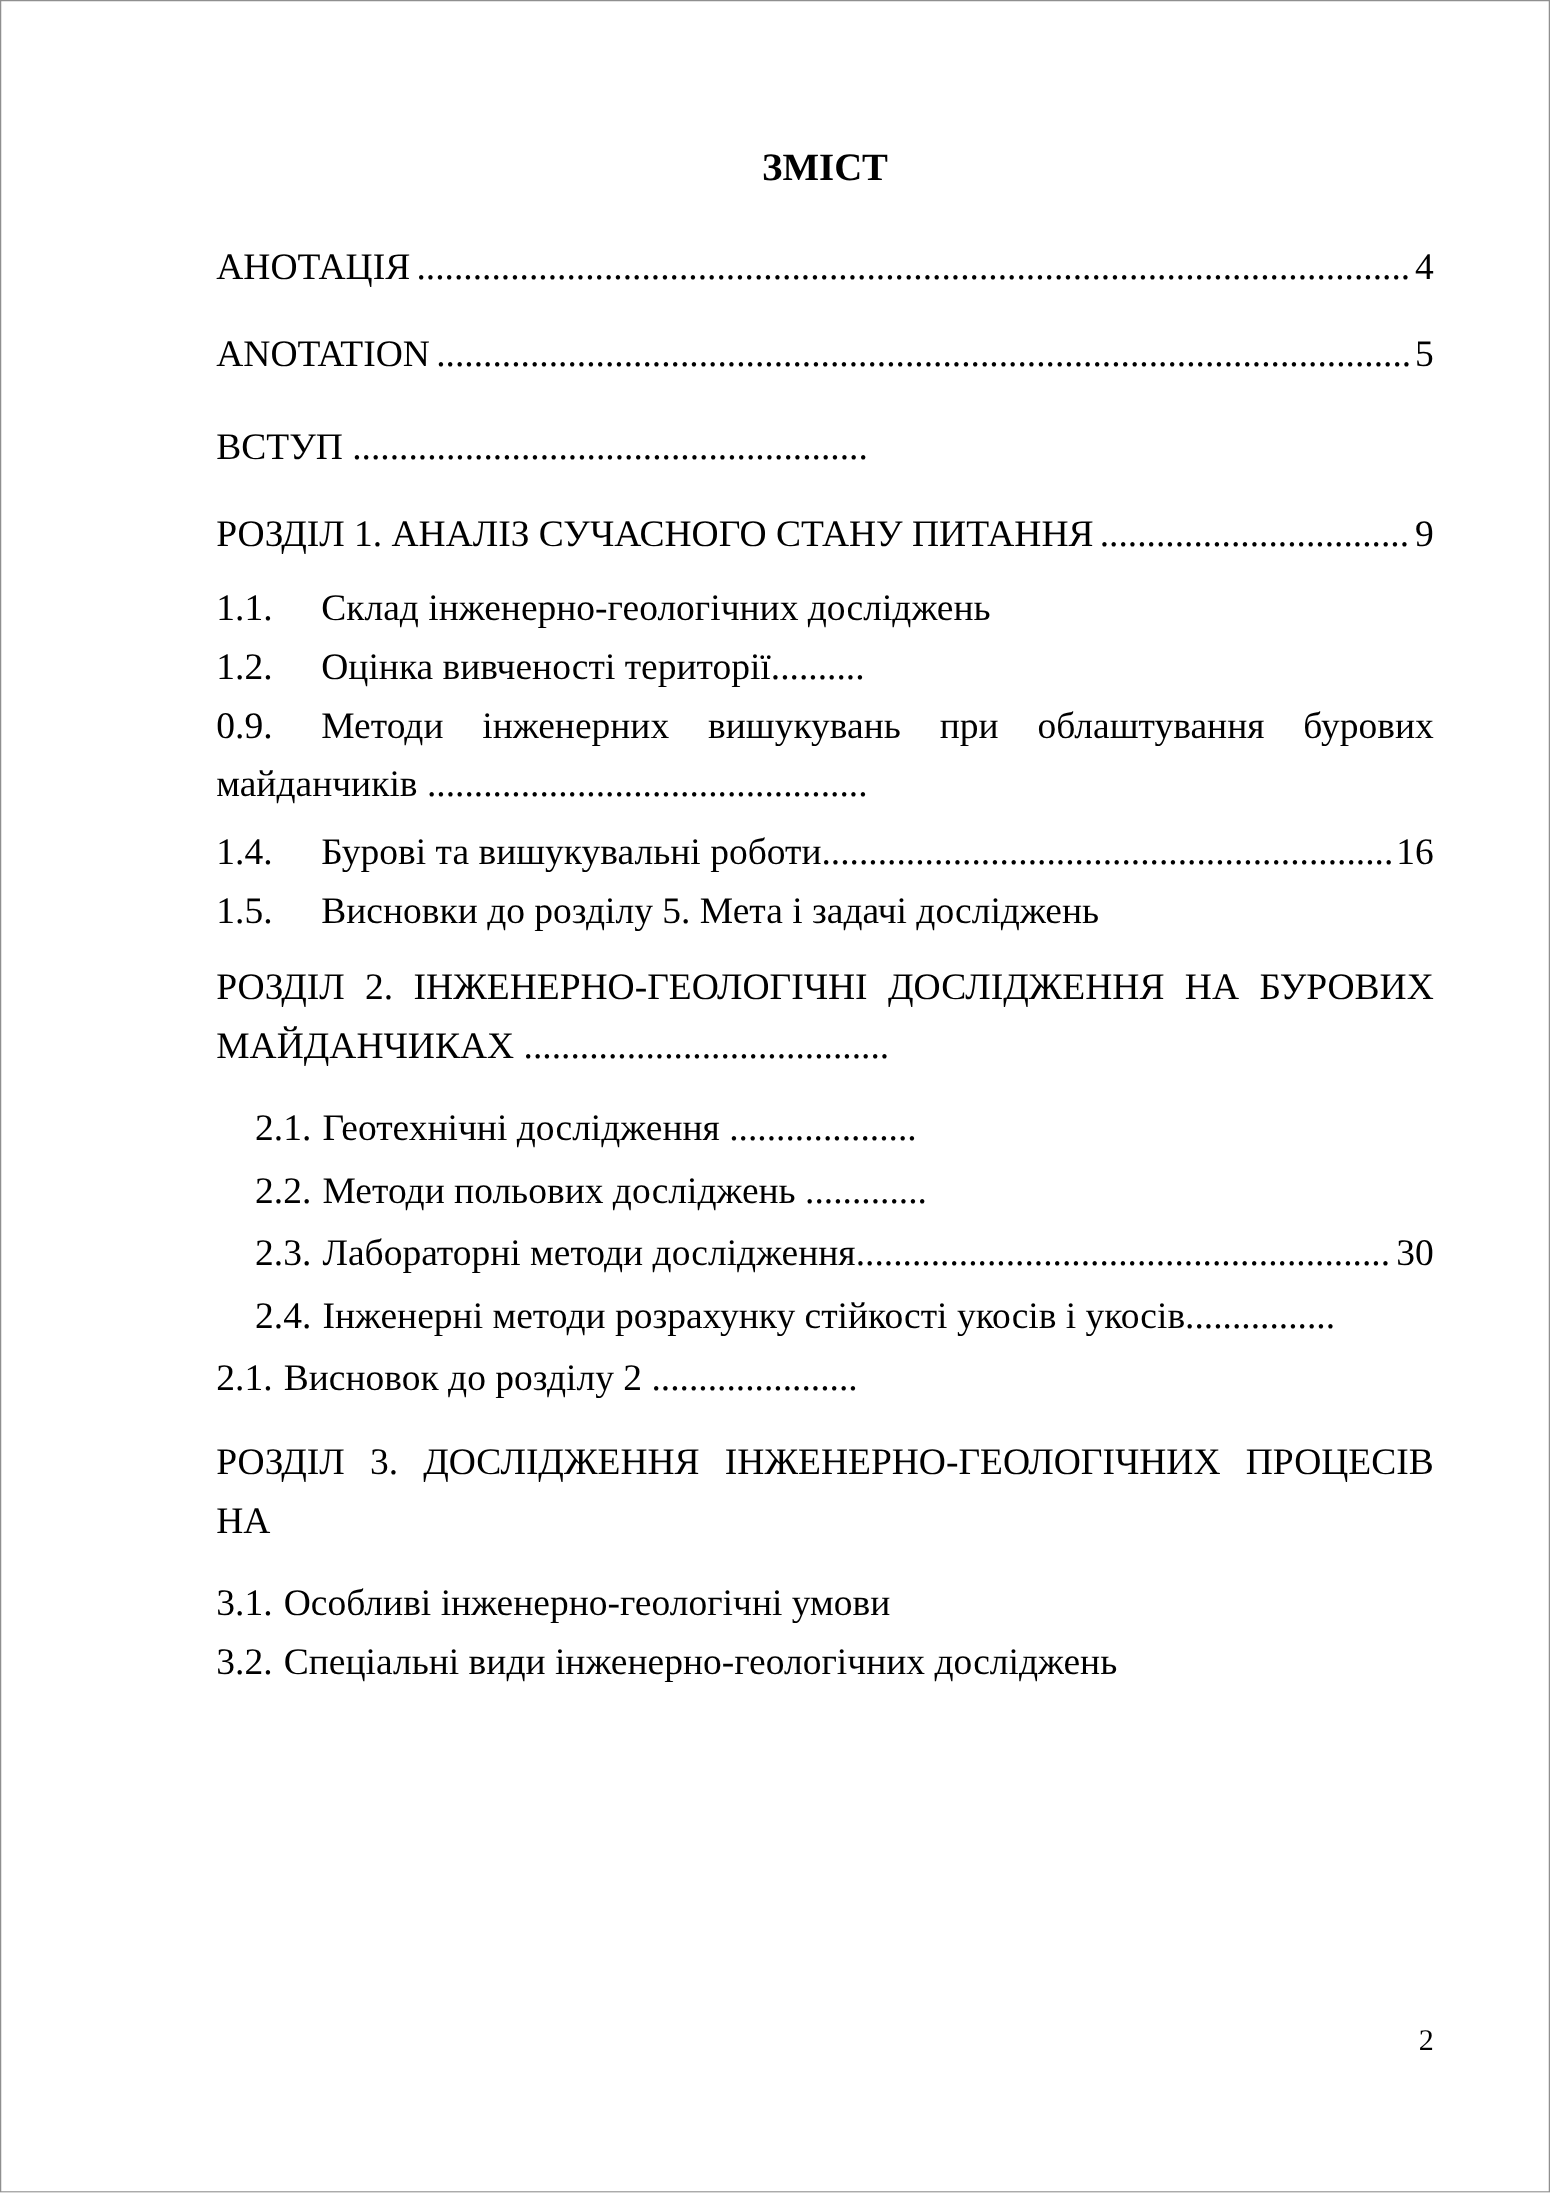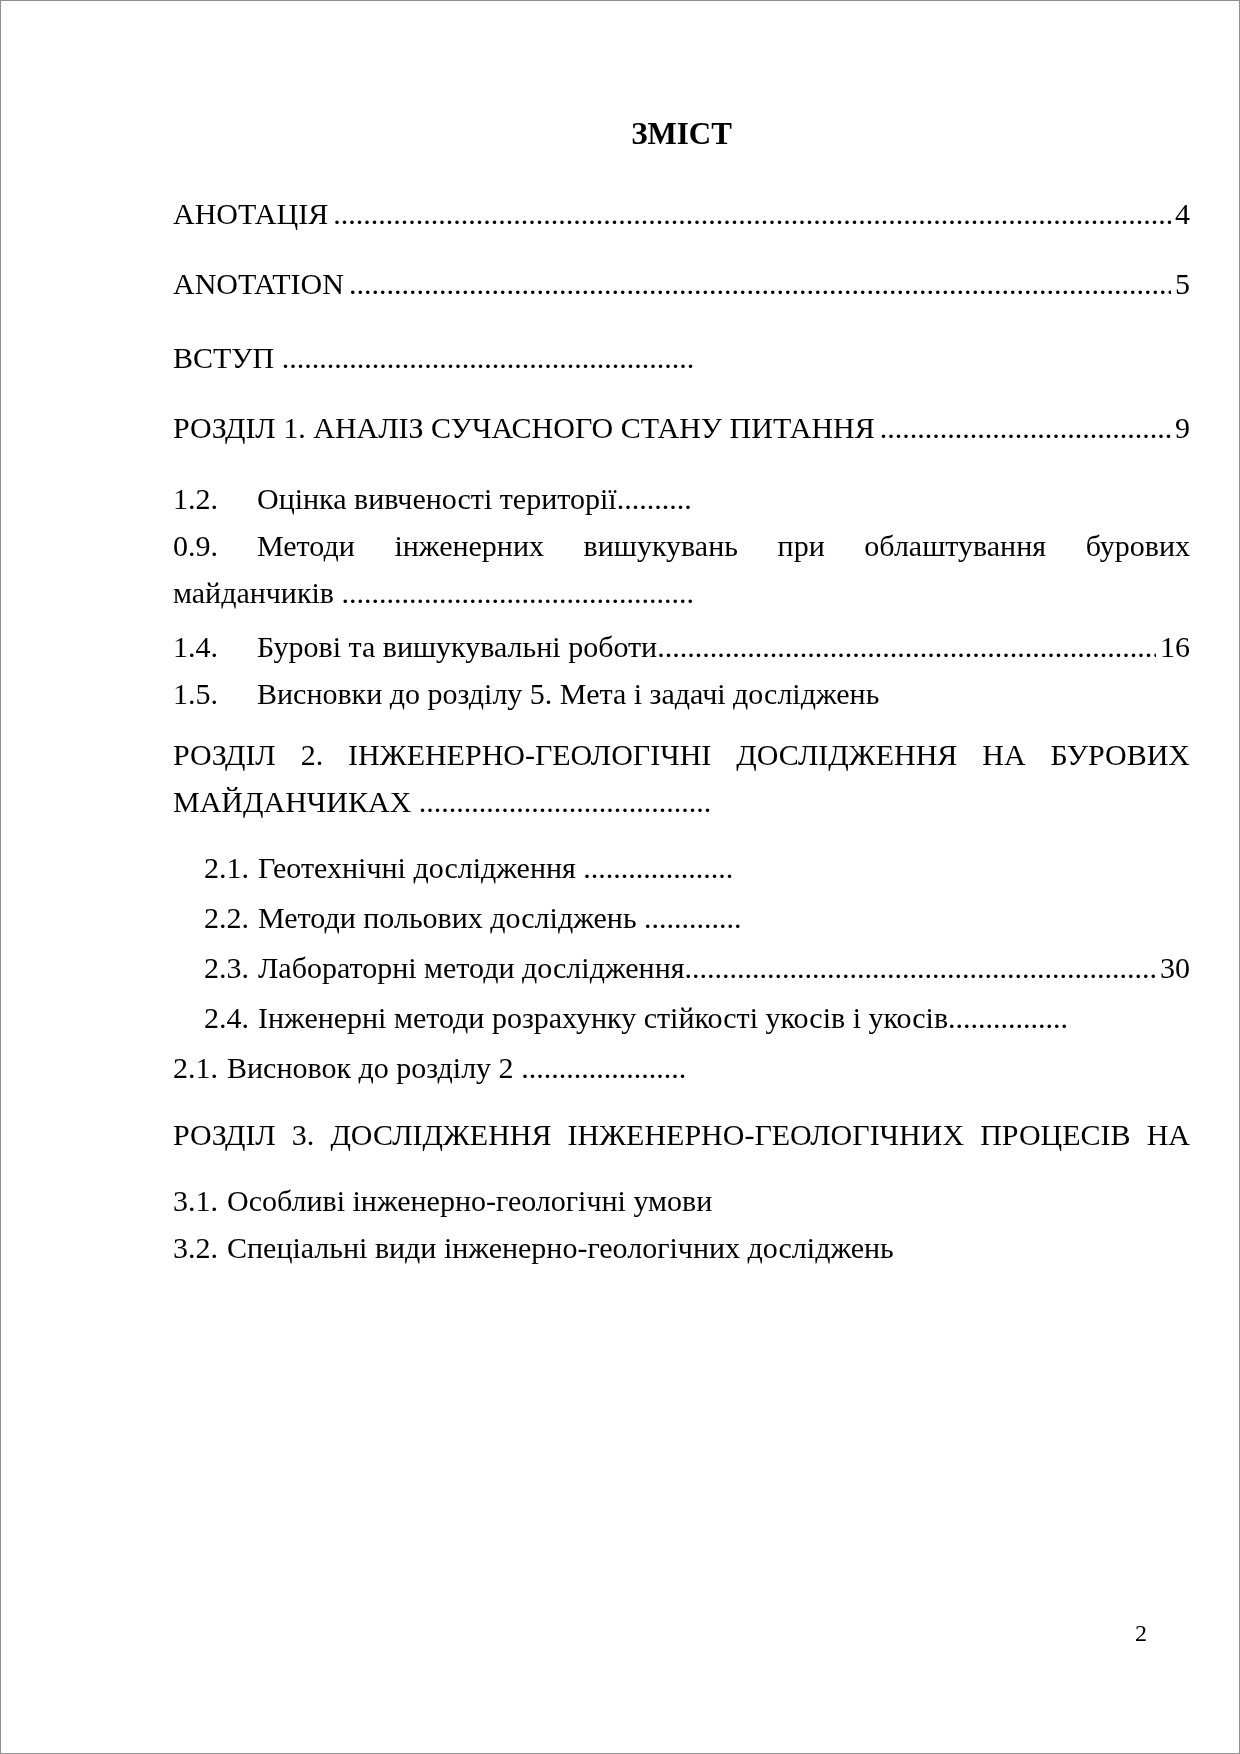--- a/index.html
+++ b/index.html
@@ -1,36 +1,36 @@
 <!DOCTYPE html>
 <html><head>
 <meta charset="utf-8">
 <style>
   html,body { margin:0; padding:0; background:#e8e8e8; }
   .page {
     position:relative; width:1240px; height:1754px; margin:0 auto;
     background:#ffffff; border:1px solid #8f8f8f; box-sizing:border-box;
     font-family:"Liberation Serif","DejaVu Serif",serif; color:#000;
   }
-  .content { padding:109px 49px 0 172px; }
+  .content { padding:109px 92px 0 172px; }
   .doc-title {
     font-size:31px; font-weight:bold; line-height:47px;
     text-align:center; margin:0 0 33px 0;
   }
   .t-line { font-size:30px; line-height:47px; }
   .row { display:flex; align-items:baseline; }
   .num-tab { flex:0 0 84px; display:inline-block; width:84px; }
   .num-run { margin-right:9px; }
   .lbl { white-space:nowrap; }
   .leader { flex:1 1 auto; overflow:hidden; white-space:nowrap; margin-left:5px; min-width:0; }
   .pagenum { margin-left:4px; flex:0 0 auto; }
   .just { text-align:justify; text-align-last:justify; }
   .grow { flex:1 1 auto; min-width:0; } .mb27 { margin-bottom:27px; }
   .mb23 { margin-bottom:23px; } .mb20 { margin-bottom:20px; }
-  .mb19 { margin-bottom:19px; } .mb17 { margin-bottom:24px; }
+  .mb19 { margin-bottom:19px; } .mb17 { margin-bottom:12px; }
   .mb14 { margin-bottom:14px; } .mb7 { margin-bottom:7px; }
   .mb3 { margin-bottom:3px;margin-left:31px; }  .mb0 { margin-bottom:0; }
   .footer-num {
     position:absolute; top:1618px; right:92px;
     font-size:24px; line-height:28px;
   }
 </style>
 </head>
 <body>
 
@@ -54,20 +54,23 @@
     <div class="t-line mb23">
       <span>ВСТУП</span><span> .......................................................</span>
     </div>
 
     <div class="t-line row mb17">
       <span class="lbl">РОЗДІЛ 1. АНАЛІЗ СУЧАСНОГО СТАНУ ПИТАННЯ</span>
         <span class="leader">........................................................................................................................................................................</span>
         <span class="pagenum">9</span>
     </div>
 
+    <div class="t-line mb0">
+      <span class="num-tab">1.1.</span><span>Склад інженерно-геологічних досліджень</span>
+    </div>
 
     <div class="t-line mb0">
       <span class="num-tab">1.2.</span><span>Оцінка вивченості території</span><span>..........</span>
     </div>
 
     <div class="mb7">
       <div class="t-line row">
         <span class="num-tab">0.9.</span>
           <span class="grow just">Методи інженерних вишукувань при облаштування бурових</span>
       </div>

